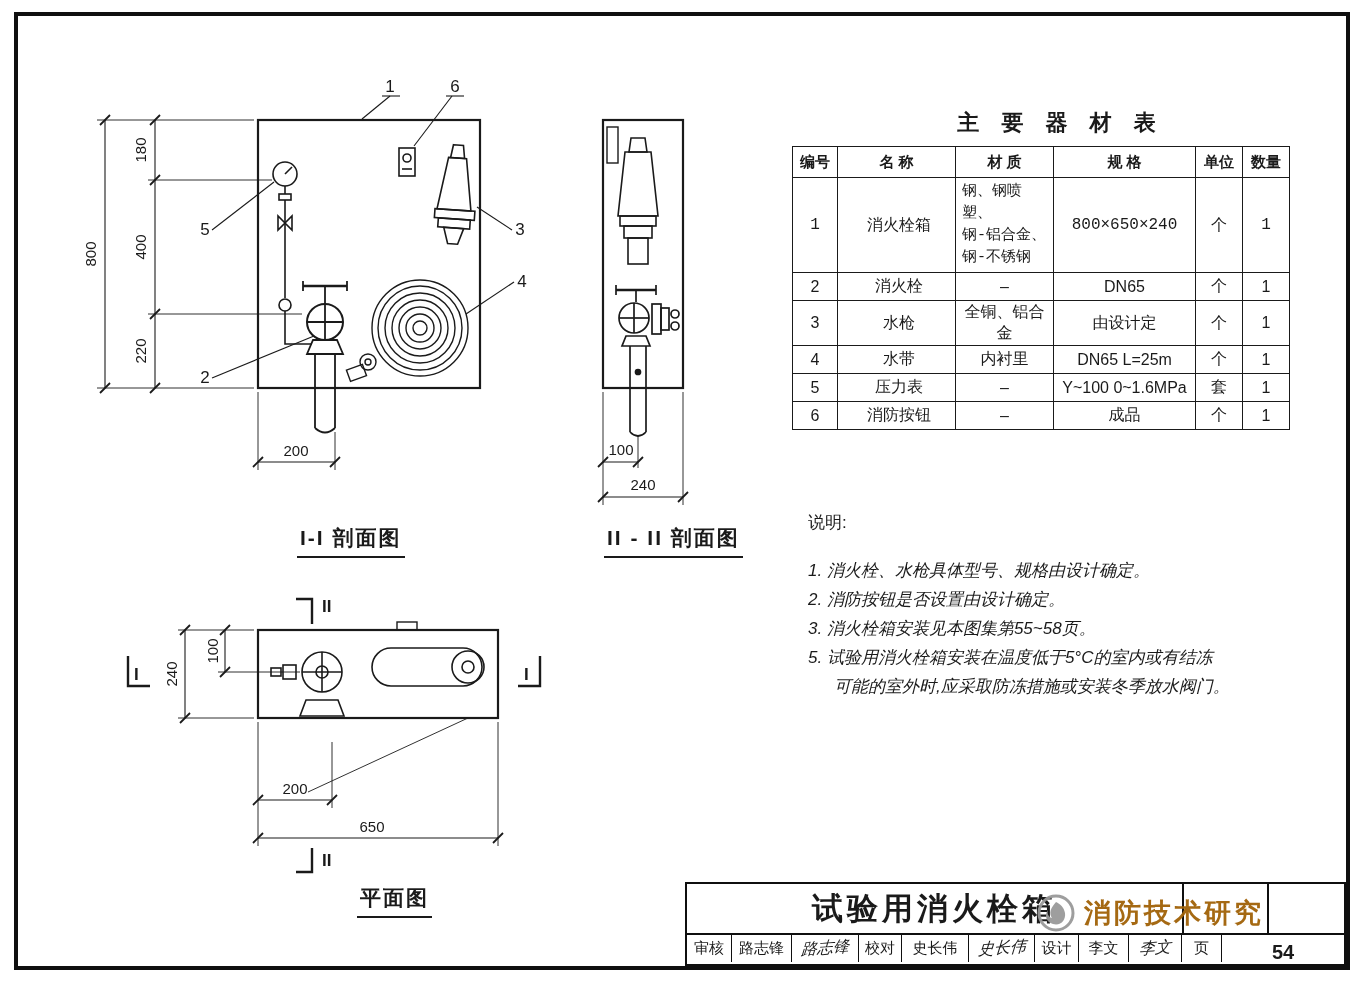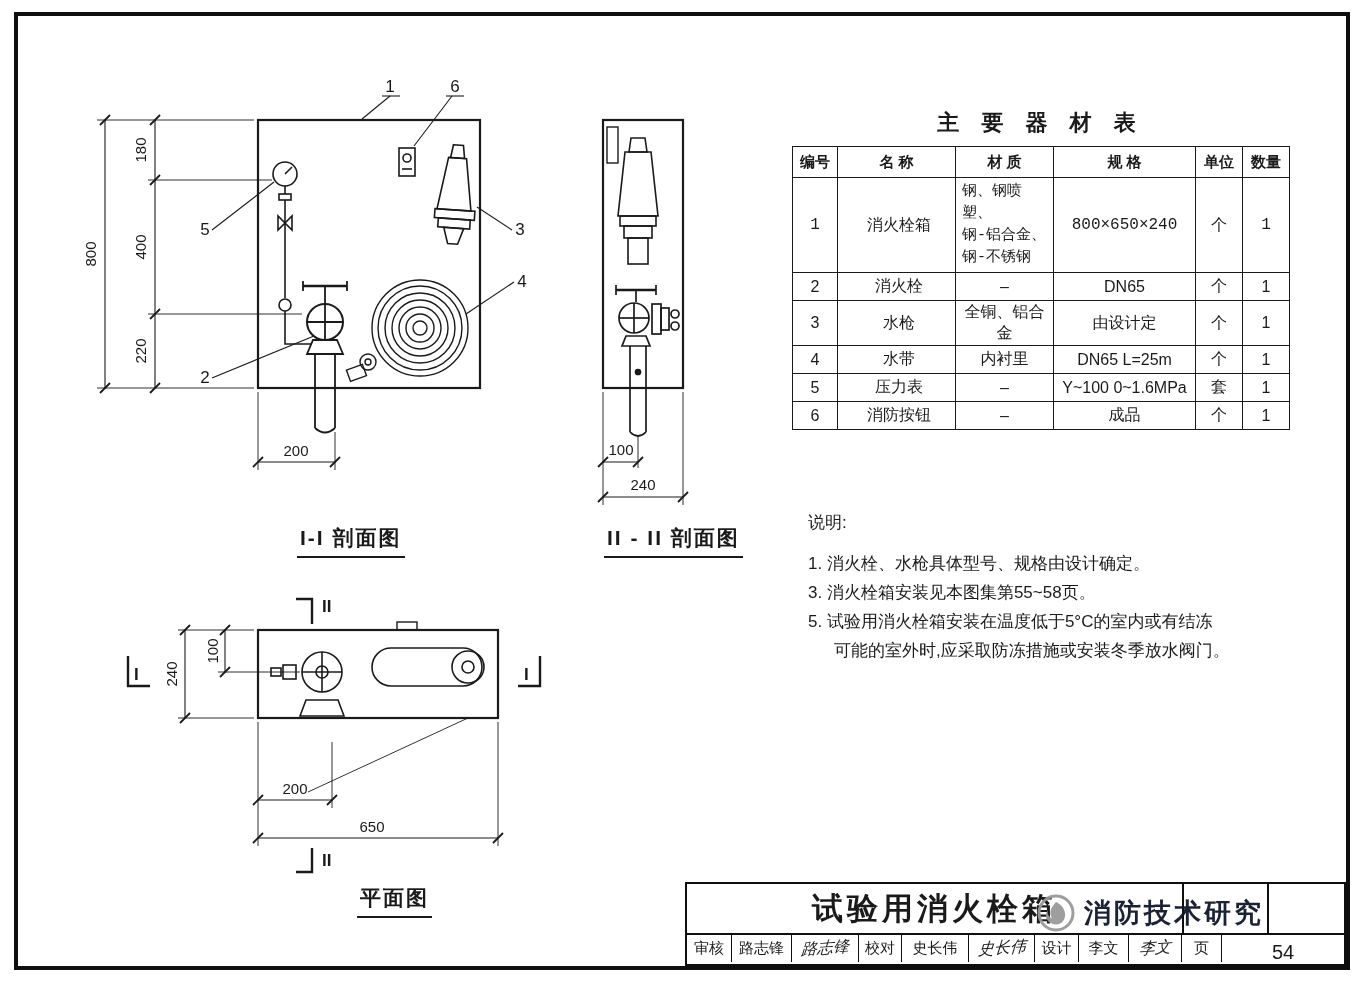--- a/index.html
+++ b/index.html
@@ -9,52 +9,52 @@
 
   svg.drawings{position:absolute;left:0;top:0;width:780px;height:982px;}
   svg text{fill:#1a1a1a;stroke:none;font-family:"Liberation Sans","DejaVu Sans",sans-serif;}
 
   .caption{position:absolute;font-size:21px;font-weight:bold;letter-spacing:2px;
            border-bottom:2px solid #1a1a1a;padding:0 3px 4px 3px;white-space:nowrap;}
   .cap-front{left:297px;top:524px;}
   .cap-side{left:604px;top:524px;}
   .cap-plan{left:357px;top:884px;}
 
-  .equip-title{position:absolute;left:792px;top:108px;width:497px;text-align:center;
+  .equip-title{position:absolute;left:812px;top:108px;width:497px;text-align:center;
                font-size:22px;font-weight:bold;letter-spacing:8px;}
   .equip-table{position:absolute;left:792px;top:146px;border-collapse:collapse;table-layout:fixed;}
   .equip-table th,.equip-table td{border:1.6px solid #1a1a1a;font-size:16px;text-align:center;
                padding:1px 3px;vertical-align:middle;}
   .equip-table th{height:28px;font-weight:bold;font-size:15px;}
   .equip-table td{height:25px;}
   .row-tall td{height:92px;font-family:Liberation Mono, monospace;}
   .name-cell{text-align:center;padding-left:8px !important;}
   .mat-multi{white-space:pre-line;text-align:left !important;padding-left:6px !important;
              font-size:15px !important;line-height:22px;}
 
   .notes{position:absolute;left:808px;top:508px;width:470px;font-size:17px;line-height:29px;}
-  .notes-title{margin-bottom:12px;}
-  .note-item{padding-left:26px;text-indent:-26px;white-space:pre-line;}
+  .notes-title{margin-bottom:19px;}
+  .note-item{padding-left:26px;text-indent:-26px;white-space:pre-line;font-style:italic;}
 
   .title-block{position:absolute;left:685px;top:882px;width:661px;height:84px;
                border:2.5px solid #0f0f0f;box-sizing:border-box;background:#fff;}
   .tb-top{position:relative;height:51px;border-bottom:2px solid #0f0f0f;box-sizing:border-box;}
   .tb-main-title{position:absolute;left:0;top:0;width:495px;height:100%;
                  display:flex;align-items:center;justify-content:center;
                  font-size:31px;font-weight:bold;letter-spacing:4px;}
   .tb-vdiv{position:absolute;top:0;bottom:0;width:1.6px;background:#0f0f0f;}
   .tb-bottom{display:flex;height:27px;}
   .tb-cell{display:flex;align-items:center;justify-content:center;font-size:15px;
            border-right:1.6px solid #0f0f0f;box-sizing:border-box;overflow:hidden;white-space:nowrap;}
   .tb-cell:last-child{border-right:none;}
   .sig{display:inline-block;font-style:italic;font-size:16px;transform:rotate(-4deg) skewX(-8deg);}
-  .page-num{font-size:20px;font-weight:normal;margin-top:8px;}
+  .page-num{font-size:20px;font-weight:bold;margin-top:8px;}
 
   .watermark{position:absolute;left:1036px;top:893px;display:flex;align-items:center;gap:8px;
-             color:#0f172a;z-index:5;opacity:0.95;}
+             color:#a16207;z-index:5;opacity:0.95;}
   .watermark-text{font-size:27px;font-weight:bold;letter-spacing:3px;}
 </style>
 </head>
 <body>
 
 <div class="page">
   <div class="frame"></div>
 
   <svg class="drawings" viewBox="0 0 780 982">
 
@@ -357,20 +357,21 @@
       <td>成品</td>
       <td>个</td>
       <td>1</td>
     </tr>
   </tbody>
     </table>
 
   <div class="notes">
     <div class="notes-title">说明:</div>
     <div class="note-item">1. 消火栓、水枪具体型号、规格由设计确定。</div>
+    <div class="note-item">2. 消防按钮是否设置由设计确定。</div>
     <div class="note-item">3. 消火栓箱安装见本图集第55~58页。</div>
     <div class="note-item">5. 试验用消火栓箱安装在温度低于5°C的室内或有结冻
 可能的室外时,应采取防冻措施或安装冬季放水阀门。</div>
   </div>
 
   <div class="title-block">
     <div class="tb-top">
       <div class="tb-main-title">试验用消火栓箱</div>
       <div class="tb-vdiv" style="left:495px"></div>
       <div class="tb-vdiv" style="left:580px"></div>

